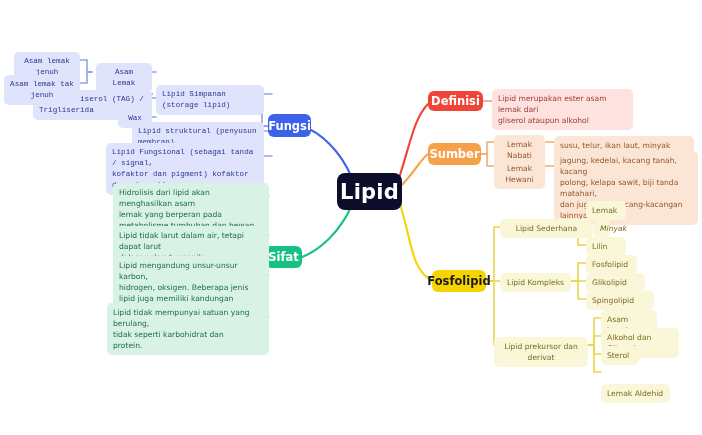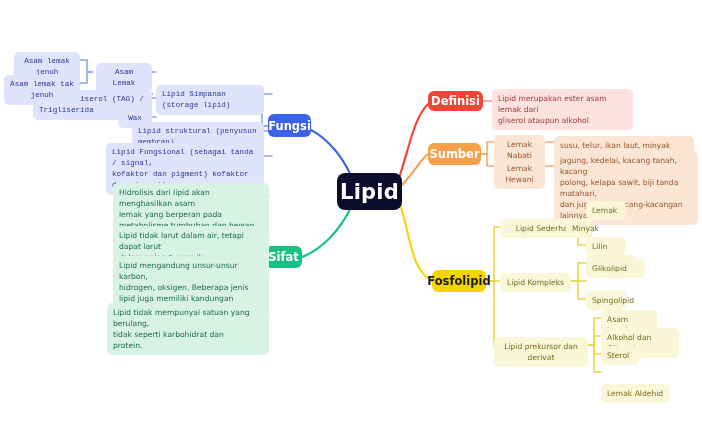--- a/index.html
+++ b/index.html
@@ -181,25 +181,25 @@
 polong, kelapa sawit, biji tanda matahari,
 dan juga jenis kacang-kacangan lainnya.</div>
 
   <div class="node cat dark" style="left:432px; top:270px; width:54px; height:22px; background:#f5d400;">Fosfolipid</div>
 
   <div class="node box yellow c" style="left:500px; top:219px; width:93px;">Lipid Sederhana</div>
   <div class="node box yellow c" style="left:500px; top:273px; width:71px;">Lipid Kompleks</div>
   <div class="node box yellow c" style="left:494px; top:337px; width:94px;">Lipid prekursor dan derivat</div>
 
   <div class="node box yellow" style="left:586px; top:201px; width:40px;">Lemak</div>
-  <div class="node box yellow" style="left:566px; top:219px; width:16px;">Minyak</div>
+  <div class="node box yellow" style="left:594px; top:219px; width:16px;font-style:italic;">Minyak</div>
   <div class="node box yellow" style="left:586px; top:237px; width:40px;">Lilin</div>
 
   <div class="node box yellow" style="left:586px; top:255px; width:51px;">Fosfolipid</div>
-  <div class="node box yellow" style="left:586px; top:259px; width:59px;">Glikolipid</div>
-  <div class="node box yellow" style="left:586px; top:291px; width:40px;">Spingolipid</div>
+  <div class="node box yellow" style="left:586px; top:273px; width:59px;">Glikolipid</div>
+  <div class="node box yellow" style="left:586px; top:291px; width:68px;">Spingolipid</div>
 
   <div class="node box yellow" style="left:601px; top:310px; width:56px;">Asam lemak</div>
   <div class="node box yellow" style="left:601px; top:328px; width:78px;">Alkohol dan Gliserol</div>
   <div class="node box yellow" style="left:601px; top:346px; width:38px;">Sterol</div>
   <div class="node box yellow" style="left:601px; top:384px; width:69px;text-align:center;">Lemak Aldehid</div>
 
 </div>
 
 </body></html>

